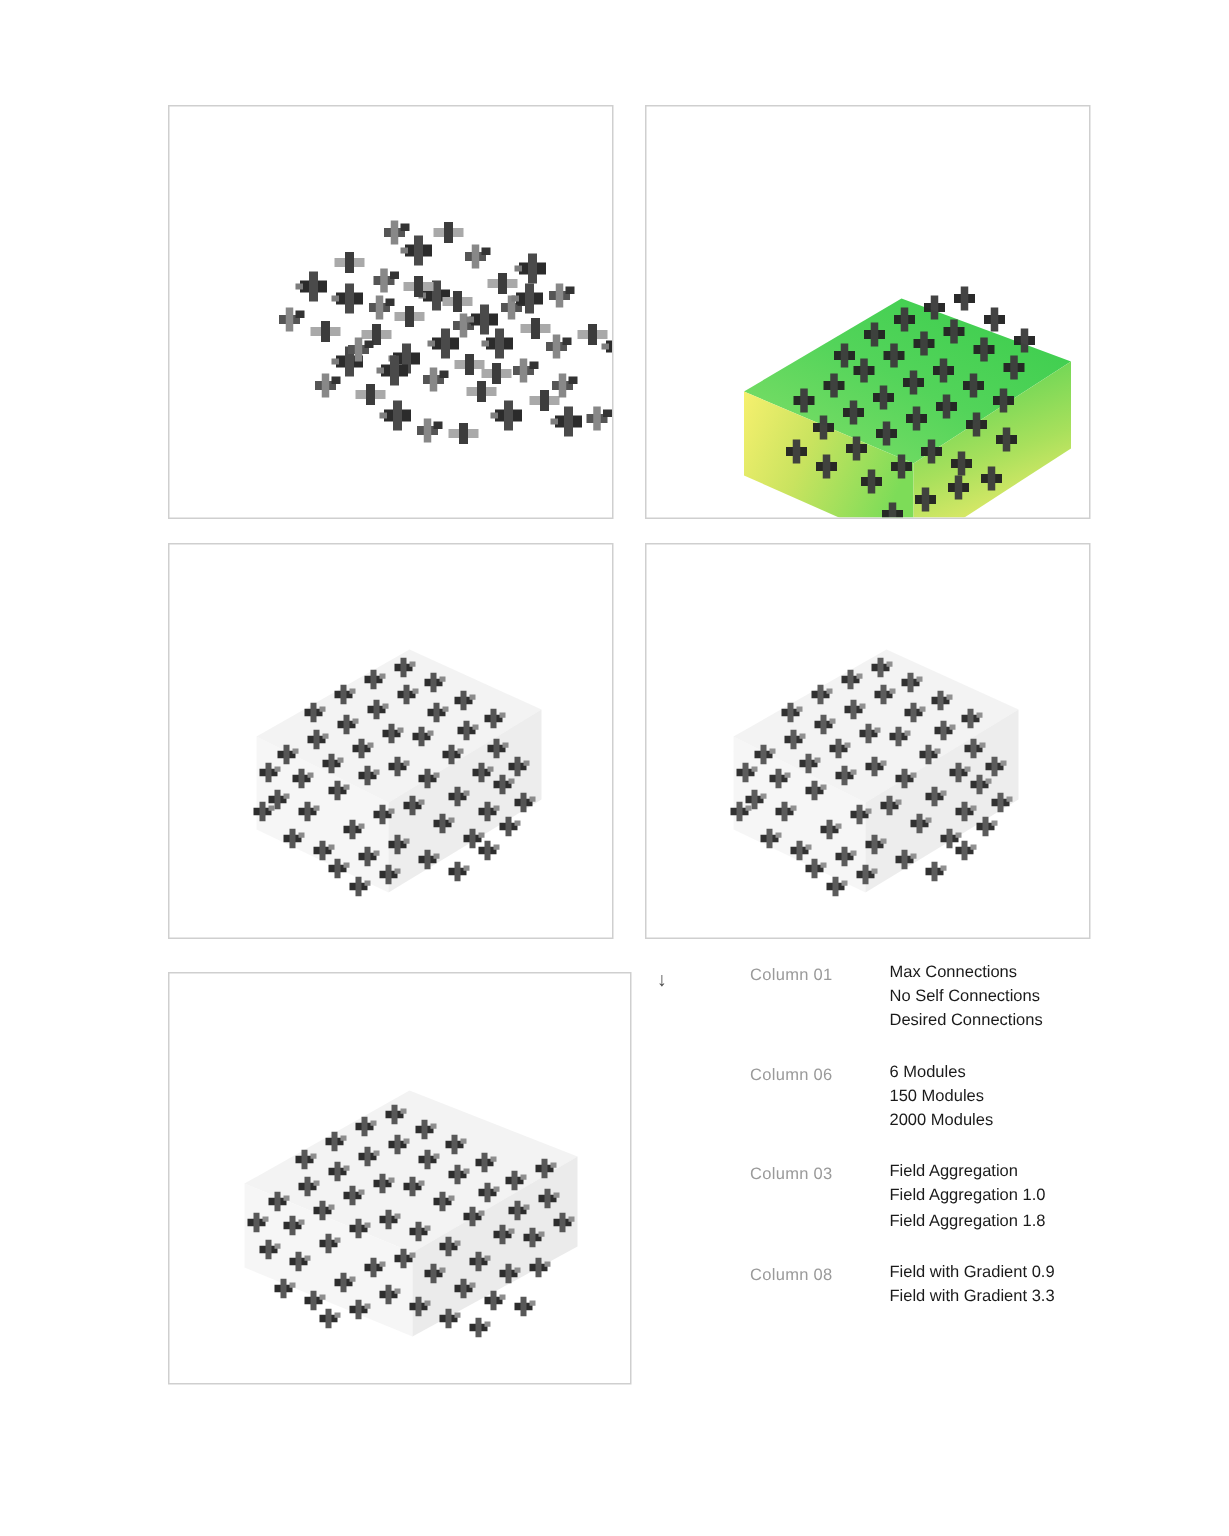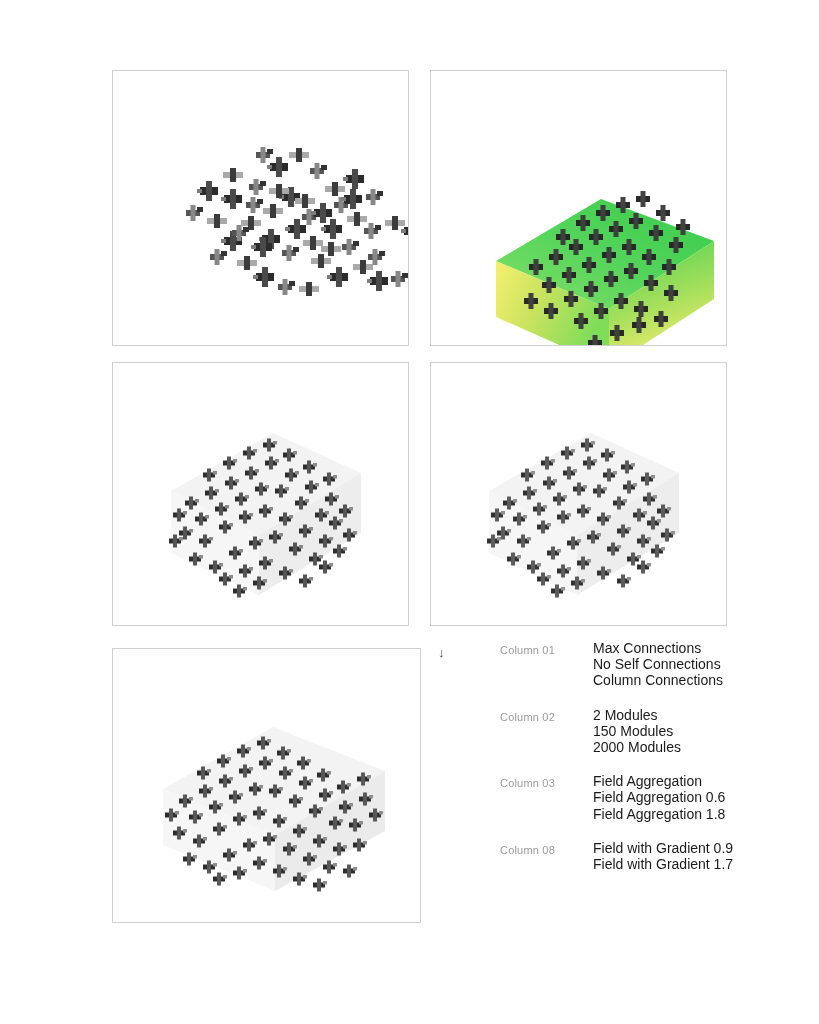--- a/index.html
+++ b/index.html
@@ -64,21 +64,21 @@
     position: absolute;
     left: 70px;
     top: 4px;
     width: 95px;
     font-size: 11px;
     color: #9a9a9a;
     letter-spacing: 0.2px;
   }
   .legend-items {
     margin-left: 163px;
-    font-size: 14px;
+    font-size: 11px;
     color: #1a1a1a;
     line-height: 16.2px;
   }
   .legend-item { white-space: nowrap; }
 </style>
 </head>
 <body>
 
 <div class="page">
 
@@ -439,44 +439,44 @@
   </div>
 
   <div class="legend">
     <div class="legend-arrow">↓</div>
 
     <div class="legend-group">
       <div class="legend-col">Column 01</div>
       <div class="legend-items">
         <div class="legend-item">Max Connections</div>
         <div class="legend-item">No Self Connections</div>
-        <div class="legend-item">Column Connections</div>
+        <div class="legend-item">Desired Connections</div>
       </div>
     </div>
 
     <div class="legend-group">
-      <div class="legend-col">Column 02</div>
+      <div class="legend-col">Column 06</div>
       <div class="legend-items">
-        <div class="legend-item">2 Modules</div>
+        <div class="legend-item">6 Modules</div>
         <div class="legend-item">150 Modules</div>
         <div class="legend-item">2000 Modules</div>
       </div>
     </div>
 
     <div class="legend-group">
       <div class="legend-col">Column 03</div>
       <div class="legend-items">
         <div class="legend-item">Field Aggregation</div>
-        <div class="legend-item">Field Aggregation 0.6</div>
+        <div class="legend-item">Field Aggregation 1.0</div>
         <div class="legend-item">Field Aggregation 1.8</div>
       </div>
     </div>
 
     <div class="legend-group">
       <div class="legend-col">Column 08</div>
       <div class="legend-items">
         <div class="legend-item">Field with Gradient 0.9</div>
-        <div class="legend-item">Field with Gradient 1.7</div>
+        <div class="legend-item">Field with Gradient 3.3</div>
       </div>
     </div>
   </div>
 
 </div>
 
 </body></html>

